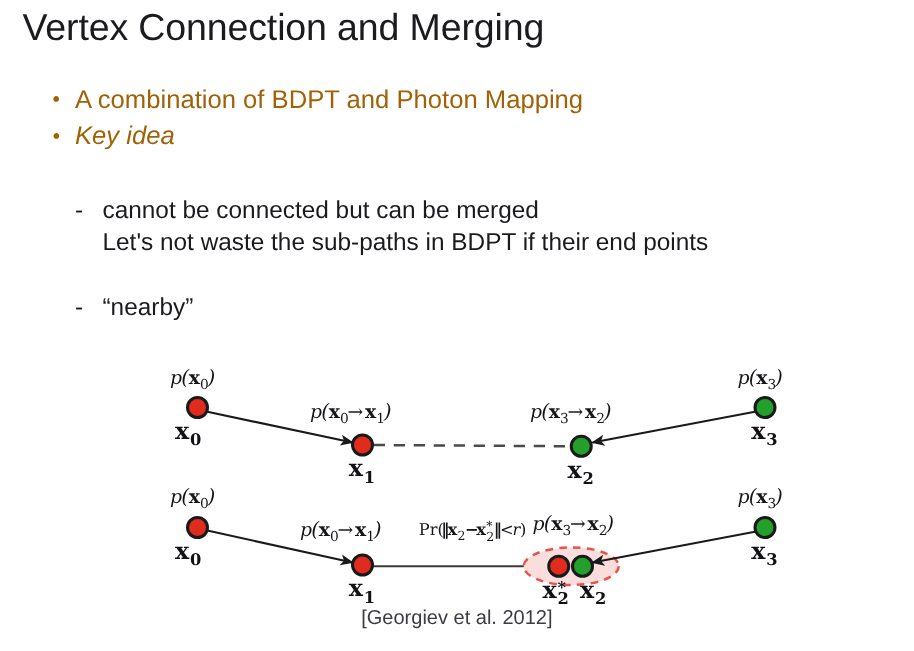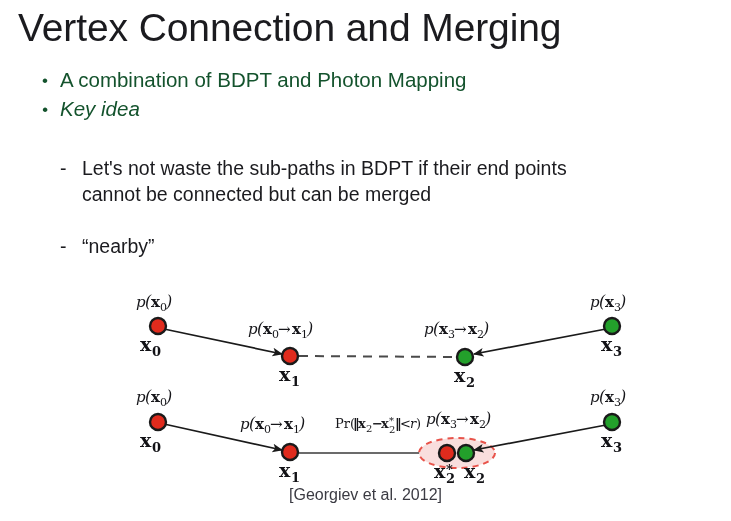--- a/index.html
+++ b/index.html
@@ -18,34 +18,34 @@
     height: 521px;
     background: #ffffff;
     overflow: hidden;
   }
 
   
   #slide-title {
     position: absolute;
     left: 18px;
     top: 6px;
-    font-size: 39px;
+    font-size: 30px;
     font-weight: 300;
     letter-spacing: -0.1px;
     color: #1b1b1f;
     white-space: nowrap;
   }
 
   
   .bullet-l1 {
     position: absolute;
     left: 42px;
     font-size: 20.5px;
     font-weight: 400;
-    color: #14532d;
+    color: #a16207;
     white-space: nowrap;
   }
   .bullet-l1 .dot {
     display: inline-block;
     width: 18px;
     font-size: 17px;
     line-height: 1;
     vertical-align: 1px;
   }
   .bullet-l2 {
@@ -107,22 +107,22 @@
   <div class="bullet-l1" style="top:68px;">
     <span class="dot">•</span><span>A combination of BDPT and Photon Mapping</span>
   </div>
 
   <div class="bullet-l1" style="top:97px;font-style:italic;">
     <span class="dot">•</span><span>Key idea</span>
   </div>
 
   <div class="bullet-l2" style="top:155px;">
     <span class="dash">-</span>
+    <span class="txt">cannot be connected but can be merged</span>
     <span class="txt">Let's not waste the sub-paths in BDPT if their end points</span>
-    <span class="txt">cannot be connected but can be merged</span>
   </div>
 
   <div class="bullet-l2" style="top:233px;">
     <span class="dash">-</span>
     <span class="txt">“nearby”</span>
   </div>
 
   <div id="figure">
     <svg width="731" height="205" viewBox="0 0 731 205" xmlns="http://www.w3.org/2000/svg">
       <defs>

